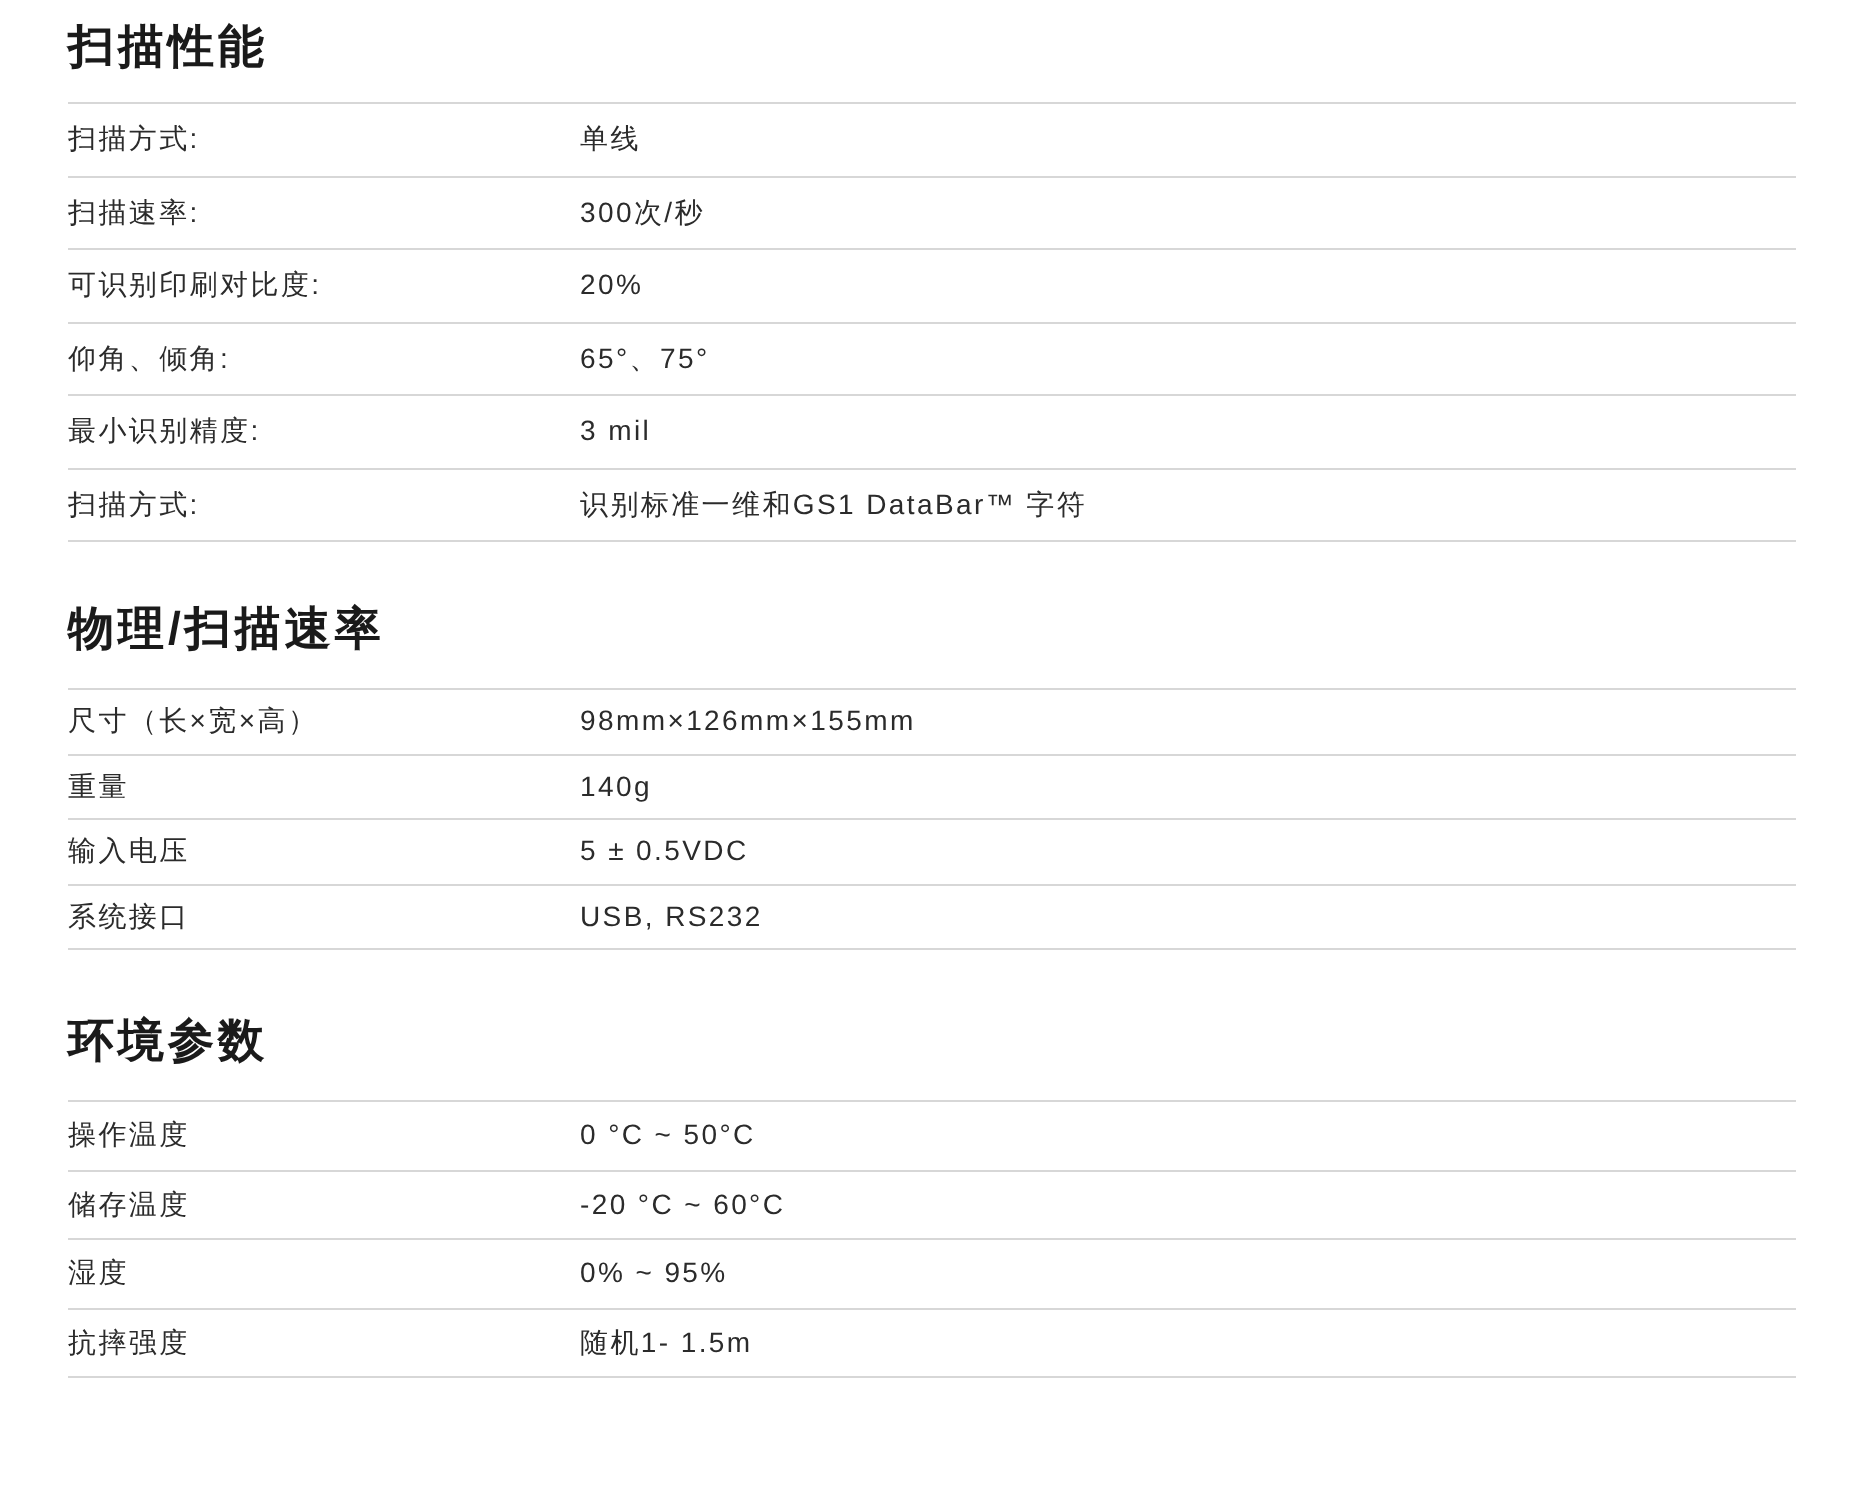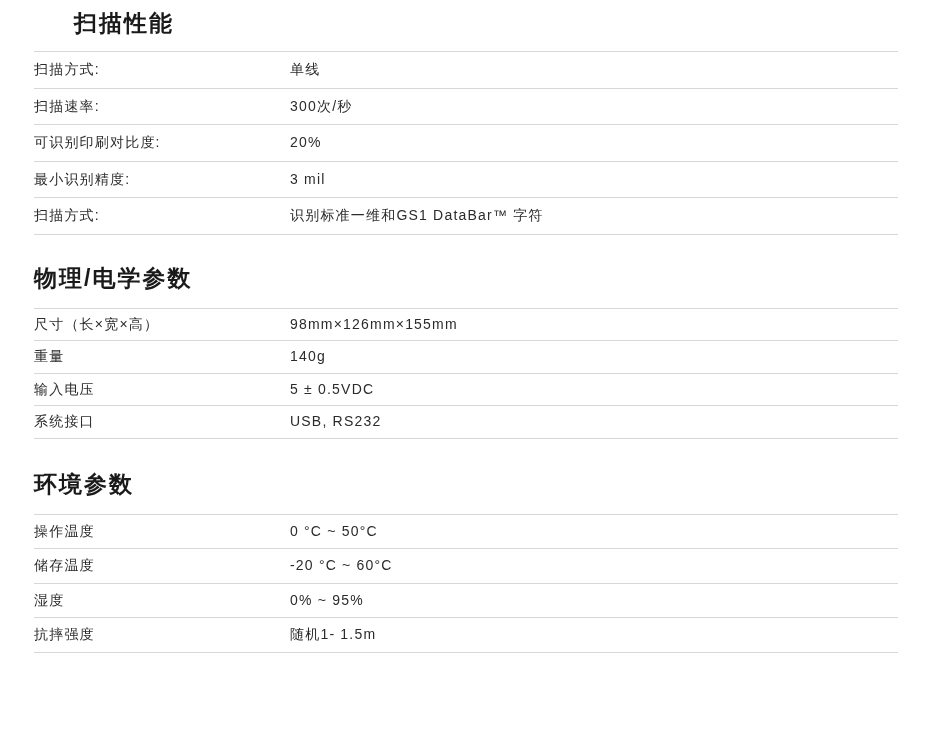--- a/index.html
+++ b/index.html
@@ -26,21 +26,21 @@
     width: 100%;
   }
   .section-title {
     font-size: 23px;
     font-weight: bold;
     letter-spacing: 2px;
     color: #1a1a1a;
     margin: 0;
     padding: 0;
   }
-  .section-1 .section-title { padding-top: 8px; margin-left: 40px; }
+  .section-1 .section-title { padding-top: 8px; }
   .section-2 .section-title { padding-top: 28px; }
   .section-3 .section-title { padding-top: 30px; }
 
   .spec-table {
     width: 100%;
     border-collapse: collapse;
     margin-top: 14px;
     table-layout: fixed;
   }
   .spec-table tr {
@@ -87,33 +87,37 @@
         </tr>
         <tr>
           <td class="label">扫描速率:</td>
           <td class="value">300次/秒</td>
         </tr>
         <tr>
           <td class="label">可识别印刷对比度:</td>
           <td class="value">20%</td>
         </tr>
         <tr>
+          <td class="label">仰角、倾角:</td>
+          <td class="value">65°、75°</td>
+        </tr>
+        <tr>
           <td class="label">最小识别精度:</td>
           <td class="value">3 mil</td>
         </tr>
         <tr>
           <td class="label">扫描方式:</td>
           <td class="value">识别标准一维和GS1 DataBar™ 字符</td>
         </tr>
       </tbody>
     </table>
   </div>
 
   <div class="section section-2">
-    <h2 class="section-title">物理/电学参数</h2>
+    <h2 class="section-title">物理/扫描速率</h2>
     <table class="spec-table">
       <tbody>
         <tr>
           <td class="label">尺寸（长×宽×高）</td>
           <td class="value">98mm×126mm×155mm</td>
         </tr>
         <tr>
           <td class="label">重量</td>
           <td class="value">140g</td>
         </tr>

